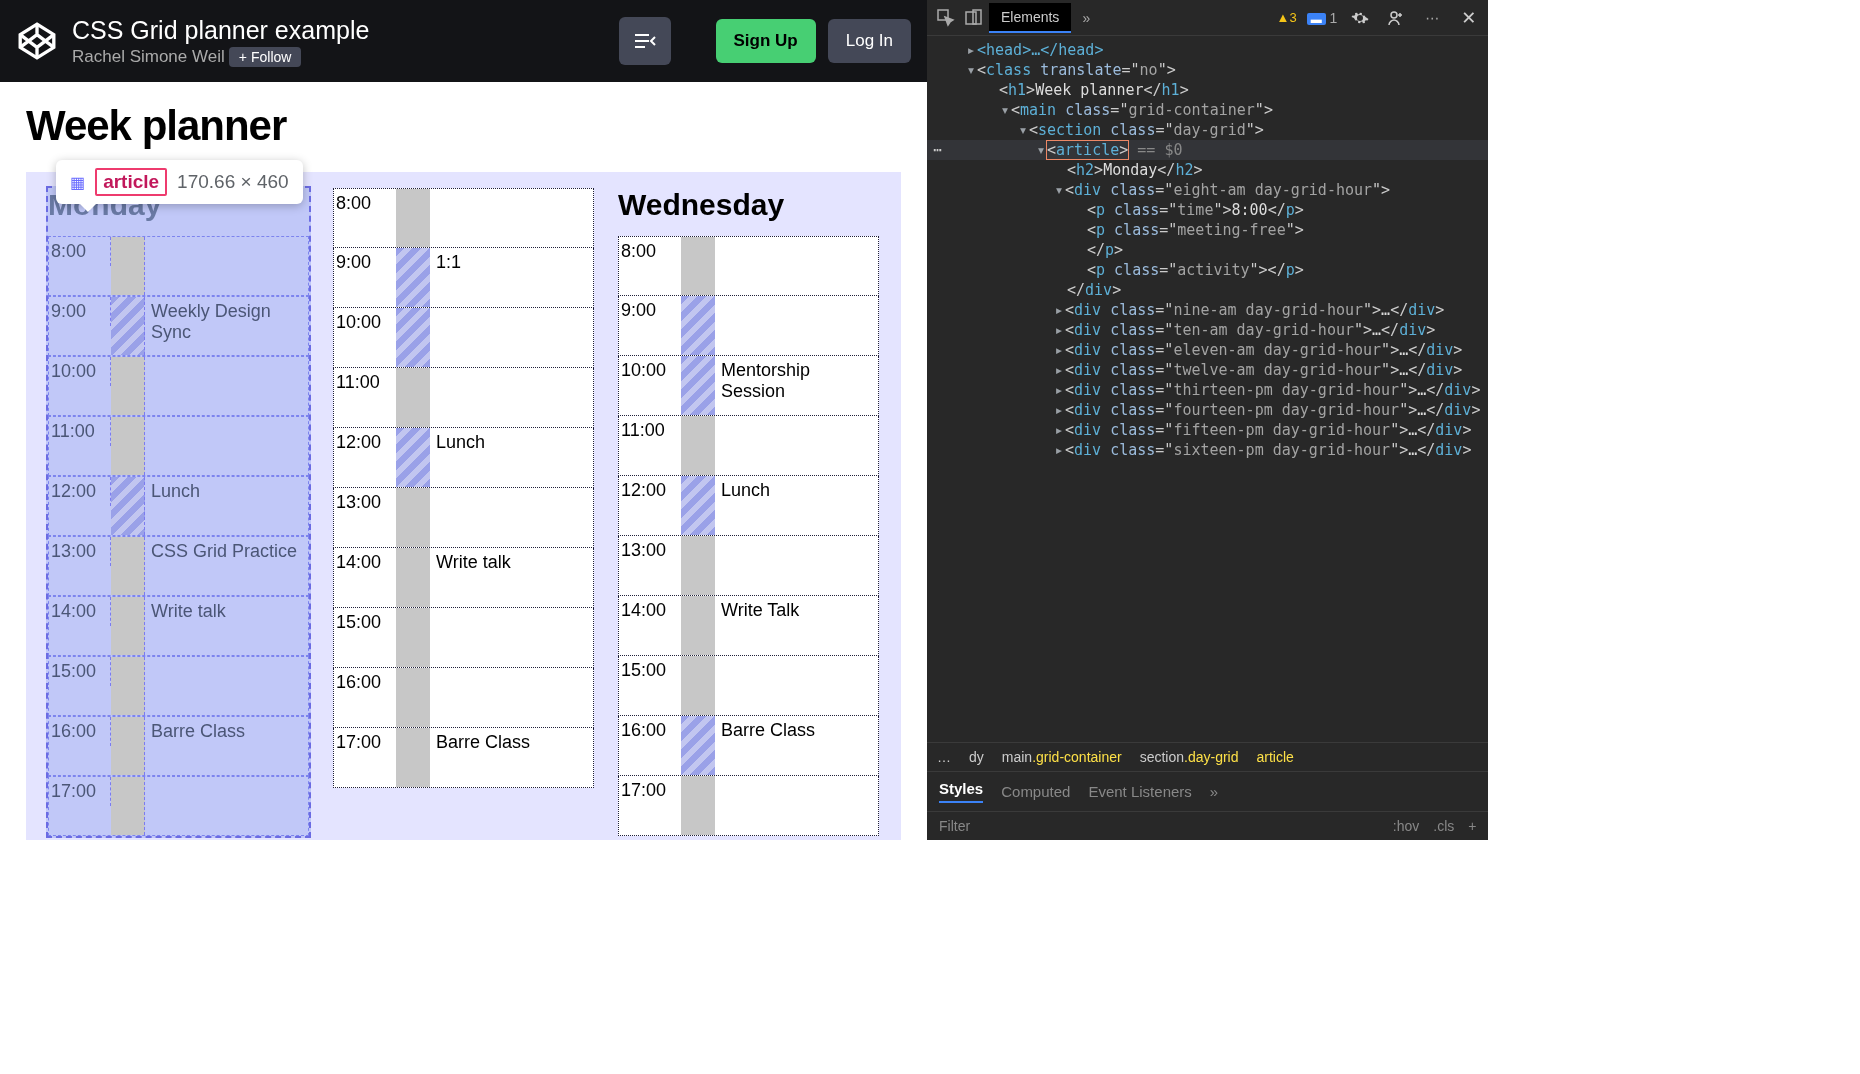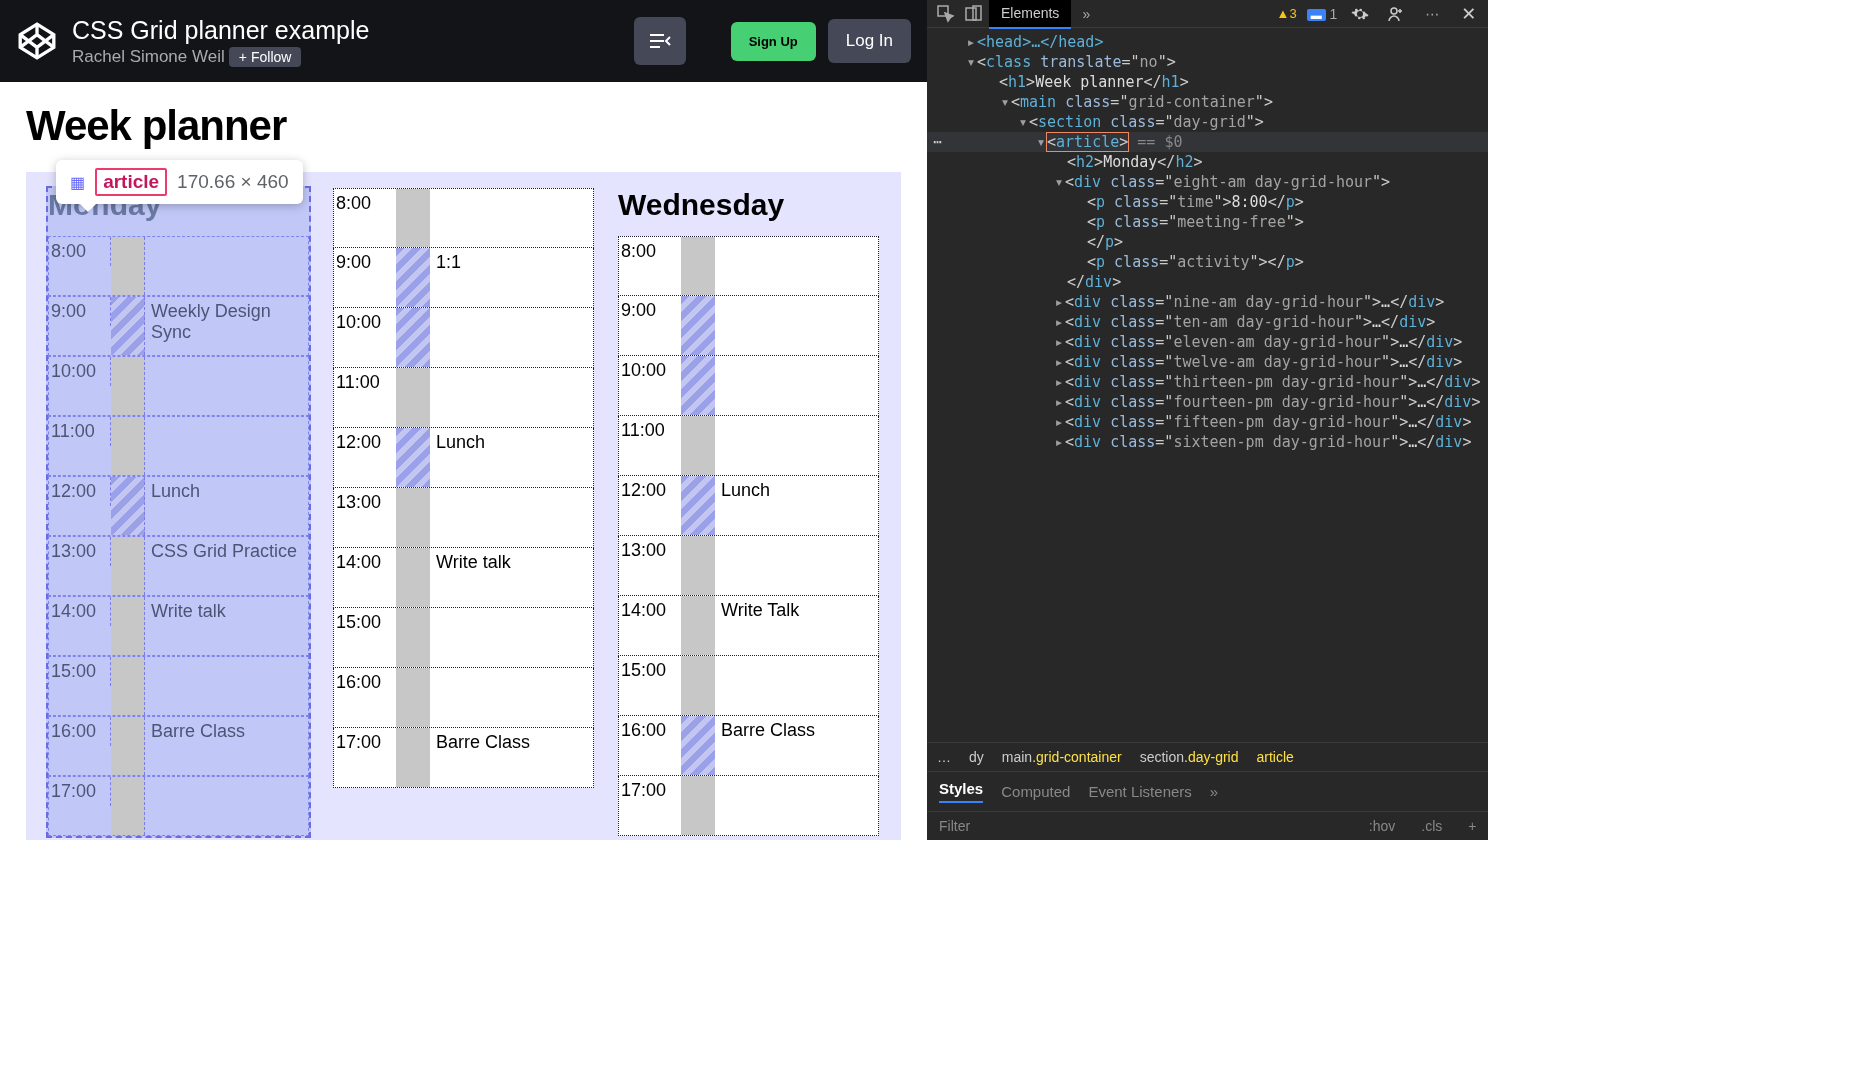--- a/index.html
+++ b/index.html
@@ -11,21 +11,21 @@
 
 .header { background: #131417; color: #fff; display: flex; align-items: center; padding: 10px 16px; height: 82px; }
 .logo-box { width: 42px; height: 42px; margin-right: 14px; display: flex; align-items: center; justify-content: center; }
 .logo-svg { width: 42px; height: 42px; }
 .title-block { flex: 1; }
 .pen-title { font-size: 25px; font-weight: 400; color: #fff; }
 .pen-author { font-size: 17px; color: #aaa; display: flex; align-items: center; gap: 4px; margin-top: 2px; }
 .follow-btn { background: #444857; color: #fff; border: none; border-radius: 4px; padding: 2px 10px; font-size: 14px; cursor: pointer; display: inline-flex; align-items: center; gap: 4px; }
 .header-actions { display: flex; gap: 12px; align-items: center; }
 .icon-btn { background: #444857; border: none; color: #fff; width: 52px; height: 48px; border-radius: 6px; display: flex; align-items: center; justify-content: center; cursor: pointer; }
-.signup-btn { background: #47cf73; color: #000; font-weight: 700; font-size: 13px; border: none; border-radius: 6px; padding: 12px 18px; cursor: pointer; margin-left: 33px; }
+.signup-btn { background: #47cf73; color: #000; font-weight: 700; font-size: 17px; border: none; border-radius: 6px; padding: 12px 18px; cursor: pointer; margin-left: 33px; }
 .login-btn { background: #444857; color: #fff; font-weight: 500; font-size: 17px; border: none; border-radius: 6px; padding: 12px 18px; cursor: pointer; }
 
 
 .content { flex: 1; background: #fff; padding: 20px 26px; overflow: hidden; position: relative; }
 .page-h1 { font-size: 42px; font-weight: 800; letter-spacing: -1px; margin-bottom: 6px; }
 .inspector-tip { position: absolute; top: 78px; left: 56px; background: #fff; border-radius: 6px; box-shadow: 0 2px 10px rgba(0,0,0,.25); padding: 8px 14px; display: flex; align-items: center; gap: 10px; font-size: 19px; z-index: 10; }
 .tip-grid-icon { color: #6a6cff; font-size: 16px; }
 .tip-tag { border: 2px solid #ee3b6e; color: #c2185b; font-weight: 700; padding: 1px 6px; border-radius: 2px; }
 .tip-dims { color: #5f6368; }
 .tip-caret { position: absolute; bottom: -8px; left: 24px; width: 0; height: 0; border-left: 8px solid transparent; border-right: 8px solid transparent; border-top: 8px solid #fff; }
@@ -42,21 +42,21 @@
 
 
 .day-col.monday { position: relative; }
 .day-col.monday::before { content: ""; position: absolute; inset: -2px; border: 2px dashed #6b6be3; background: rgba(130,150,235,.35); z-index: 5; pointer-events:none; }
 .day-col.monday h2 { color: #6a7aa5; position: relative; z-index: 6; }
 .day-col.monday .hour-row { position: relative; background: transparent; border: 1px dashed #7b7bf0; }
 .day-col.monday .hour-row > * { position: relative; z-index: 6; color: #4b5676; border-right: 1px dashed #7b7bf0; }
 .day-col.monday .hour-row > *:last-child { border-right: none; }
 
 
-.dt-top { display: flex; align-items: center; height: 28px; border-bottom: 1px solid #3a3a3a; padding: 0 6px; gap: 2px; }
+.dt-top { display: flex; align-items: center; height: 36px; border-bottom: 1px solid #3a3a3a; padding: 0 6px; gap: 2px; }
 .dt-top .tool-ic { width: 26px; height: 26px; display: flex; align-items: center; justify-content: center; color: #aaa; cursor: pointer; }
 .dt-tab { padding: 6px 12px; color: #ccc; cursor: pointer; font-size: 14px; }
 .dt-tab.active { background: #000; border-bottom: 2px solid #3b82f6; }
 .dt-badges { margin-left: auto; display: flex; align-items: center; gap: 10px; color: #aaa; }
 .badge-warn { color: #f5c518; font-size: 13px; }
 .badge-info { background: #3b82f6; color: #fff; font-size: 11px; padding: 0 4px; border-radius: 2px; }
 .dt-close { color: #ccc; font-size: 18px; padding: 0 6px; cursor: pointer; }
 
 .dt-body { flex: 1; overflow: auto; font-family: Menlo, Consolas, monospace; font-size: 15px; padding: 4px 0; }
 .dom-line { white-space: nowrap; padding: 1px 8px; }
@@ -74,21 +74,21 @@
 
 .dt-crumb { border-top: 1px solid #3a3a3a; padding: 6px 10px; font-size: 14px; color: #8ab4f8; display: flex; gap: 18px; align-items: center; }
 .dt-crumb .c-el { color: #ccc; }
 .dt-crumb .c-cls { color: #fde047; }
 .dt-crumb .dots { color: #ccc; }
 
 .dt-styles-hdr { border-top: 1px solid #3a3a3a; display: flex; gap: 18px; padding: 8px 12px; font-size: 15px; align-items: center; }
 .dt-styles-hdr .st-tab { color: #888; cursor: pointer; }
 .dt-styles-hdr .st-tab.active { color: #fff; font-weight: 600; border-bottom: 2px solid #3b82f6; padding-bottom: 4px; }
 .dt-filter { border-top: 1px solid #3a3a3a; display: flex; align-items: center; padding: 6px 12px; gap: 14px; color: #888; font-size: 14px; }
-.dt-filter .right { margin-left: auto; display: flex; gap: 26px; align-items: center; justify-content: center; }
+.dt-filter .right { margin-left: auto; display: flex; gap: 14px; align-items: center; justify-content: center; }
 </style>
 </head>
 <body>
 
 <div class="app">
   <div class="main-panel">
 
     <header class="header">
       <div class="logo-box">
         <svg class="logo-svg" viewBox="0 0 100 100" fill="none" stroke="#fff" stroke-width="8">
@@ -241,20 +241,21 @@
               <div class="activity"></div>
             </div>
             <div class="hour-row">
               <div class="time">9:00</div>
               <div class="busy"></div>
               <div class="activity"></div>
             </div>
             <div class="hour-row">
               <div class="time">10:00</div>
               <div class="busy"></div>
+              <div class="activity">Mentorship Session</div>
             </div>
             <div class="hour-row">
               <div class="time">11:00</div>
               <div class="free"></div>
               <div class="activity"></div>
             </div>
             <div class="hour-row">
               <div class="time">12:00</div>
               <div class="busy"></div>
               <div class="activity">Lunch</div>

